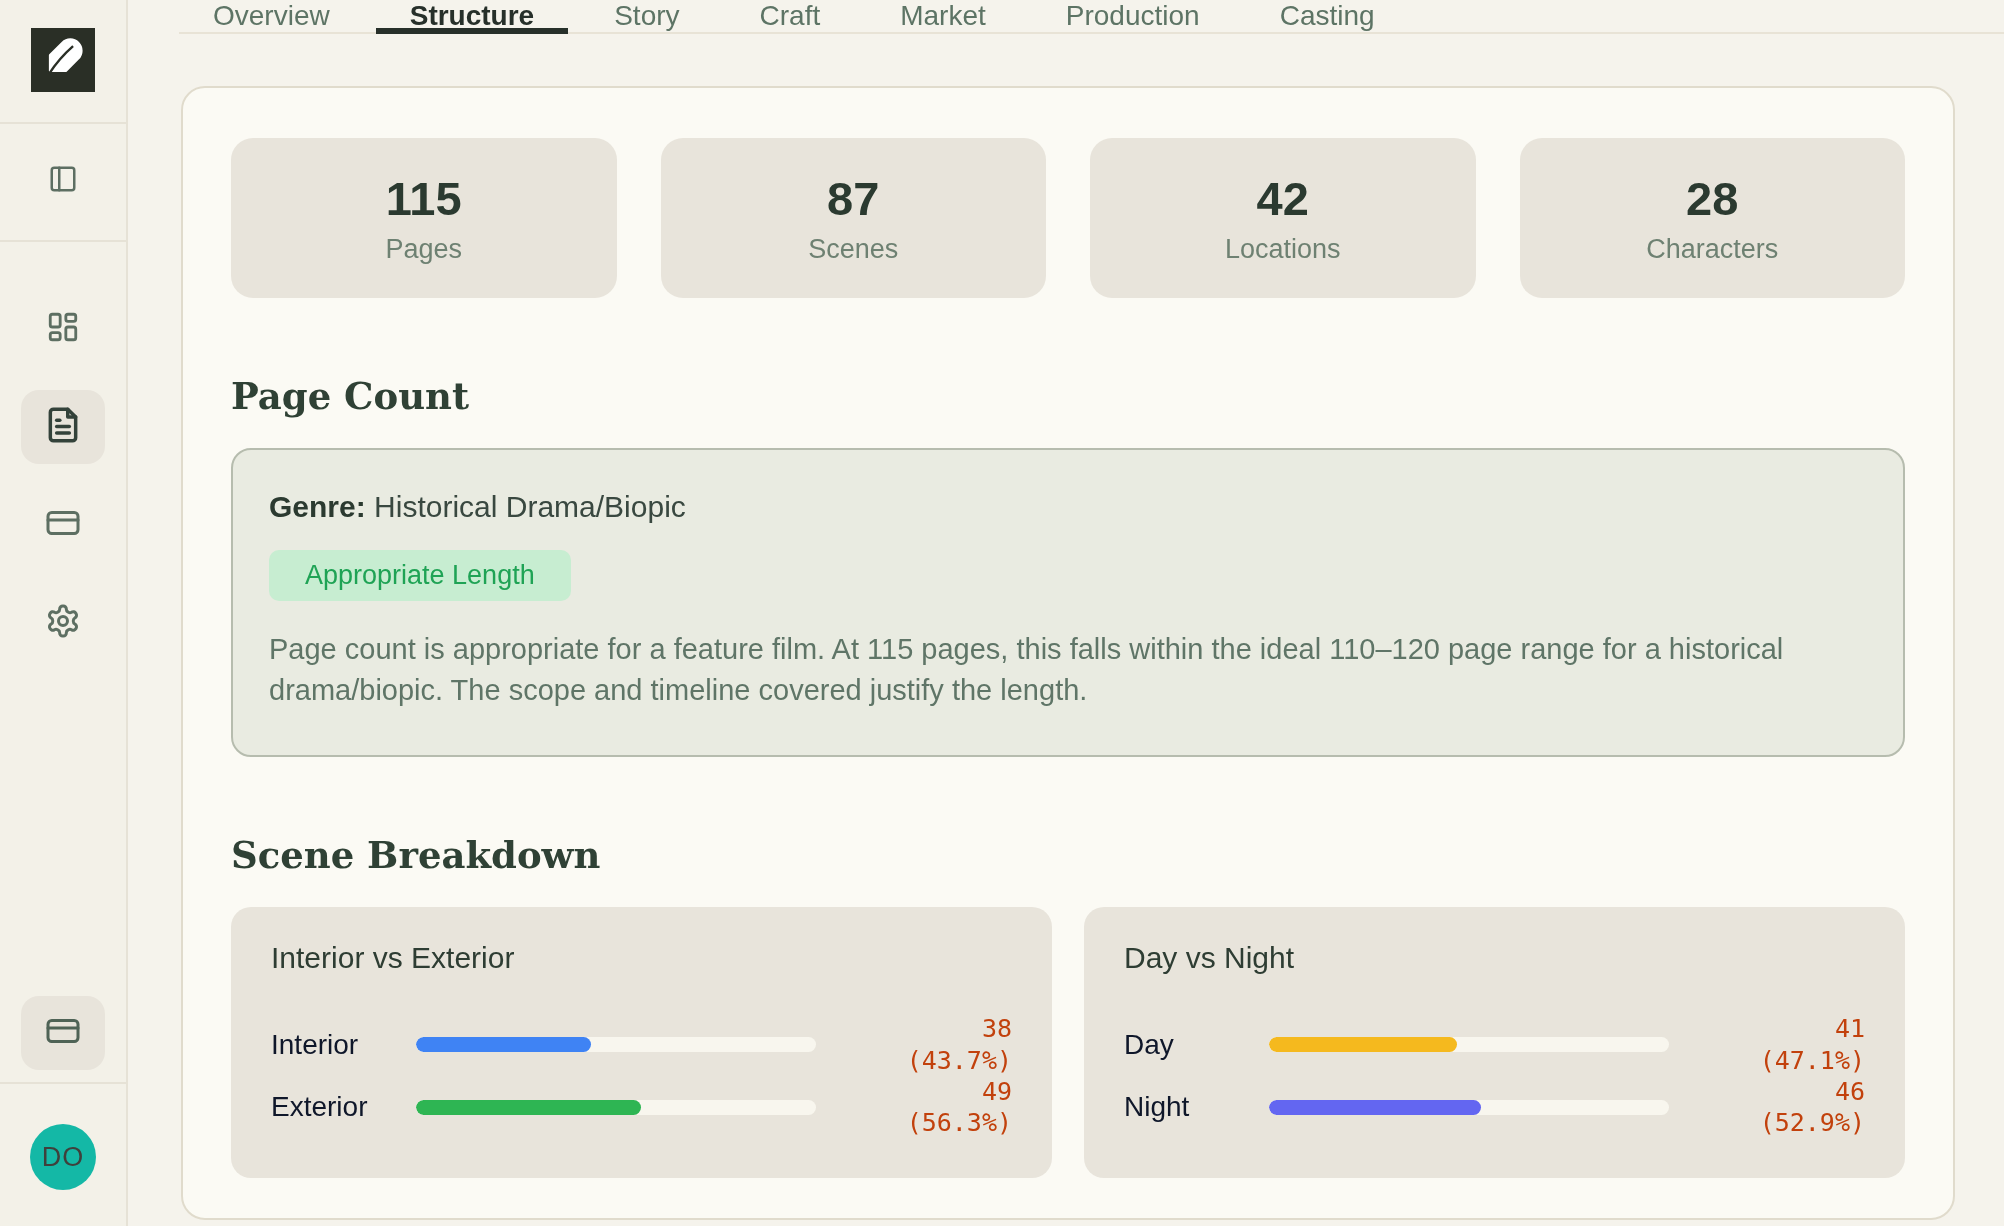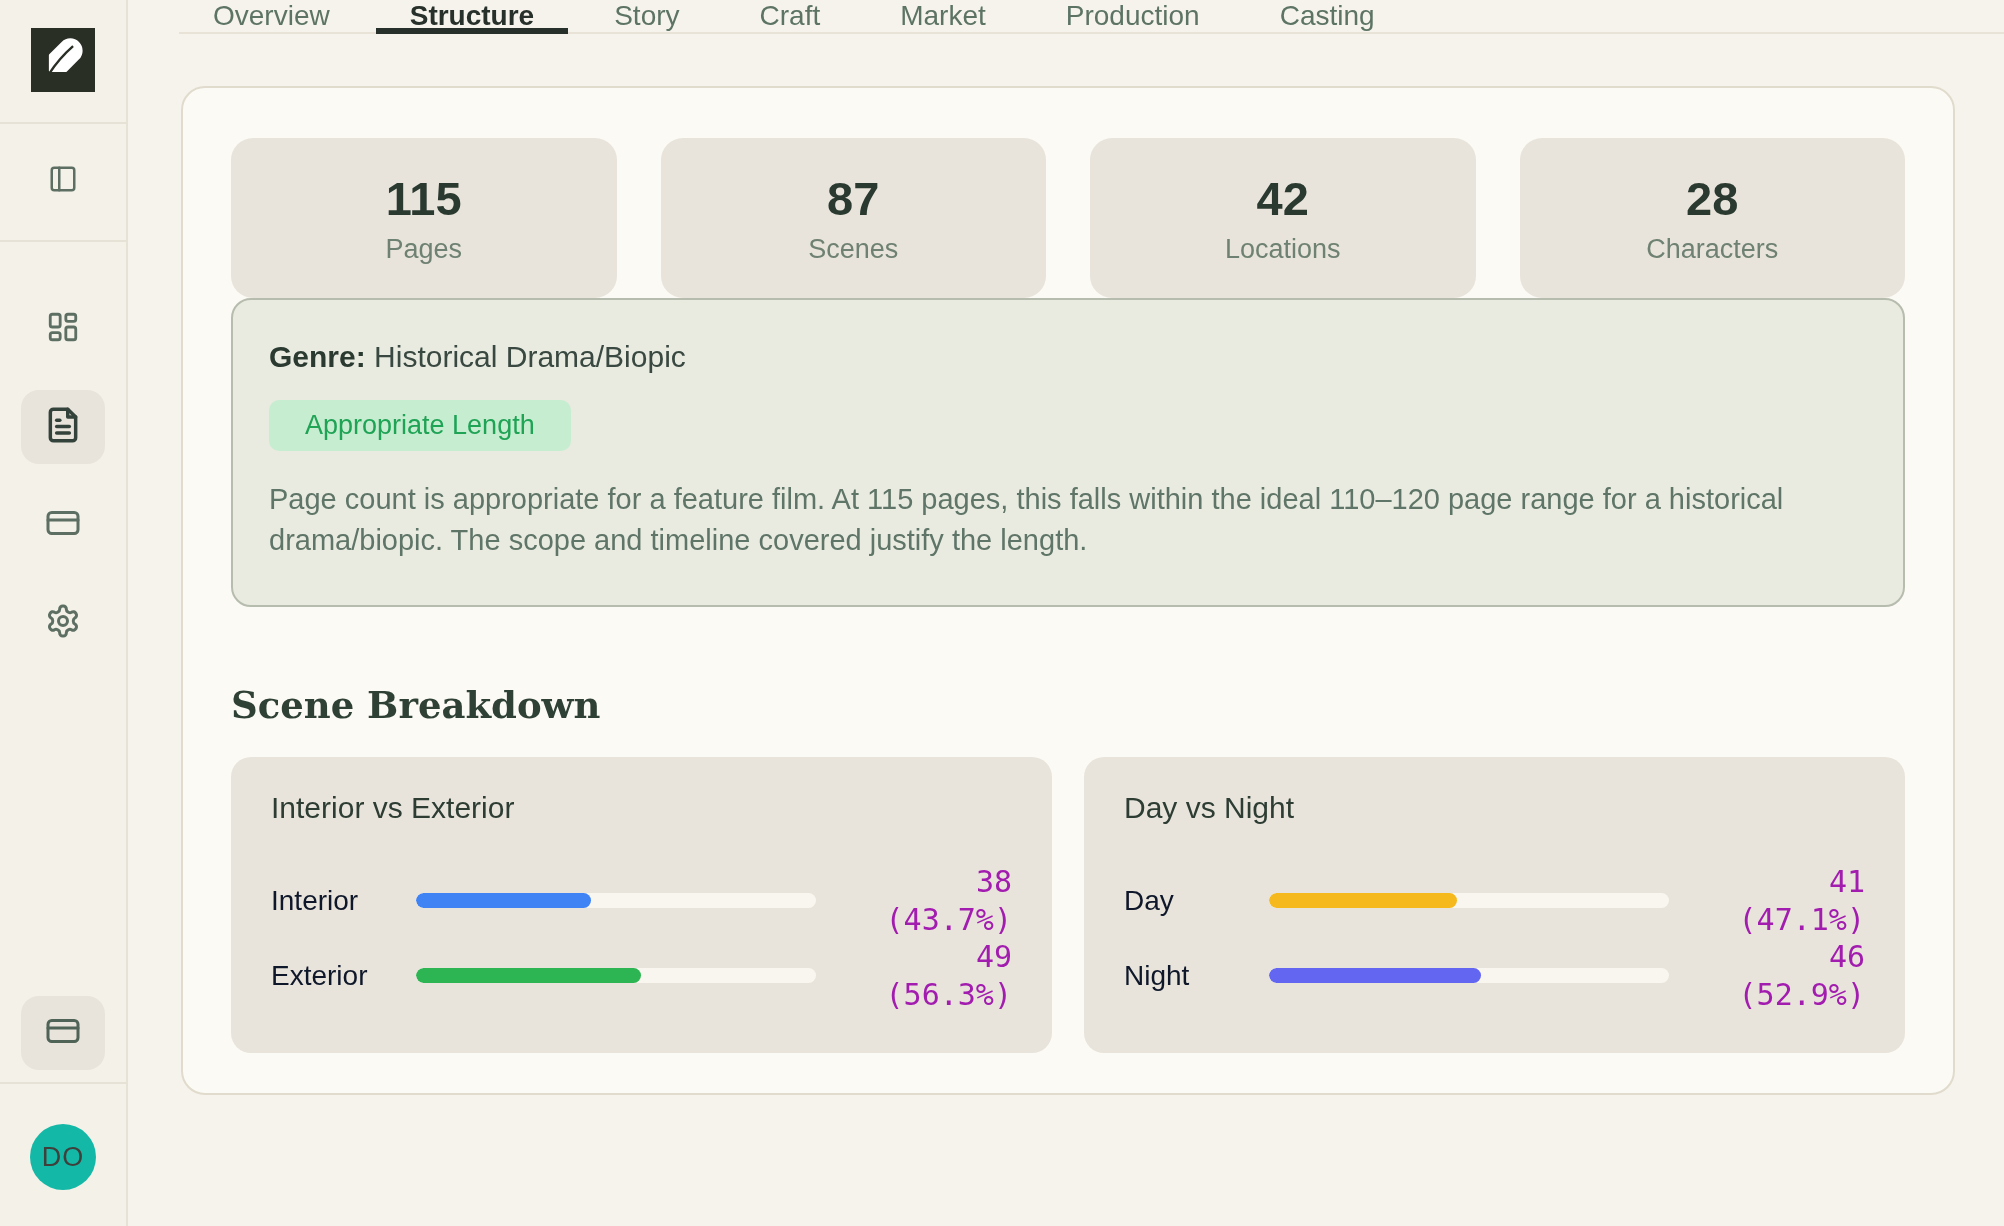--- a/index.html
+++ b/index.html
@@ -118,21 +118,21 @@
   .crow { display:flex; align-items:center; }
   .crow + .crow { }
   .clabel { width:145px; font-size:28px; color:#0f172a; flex:0 0 145px; }
   .track {
     flex:1; height:15px; border-radius:8px; background:#f8f6ee; overflow:hidden;
   }
   .fill { height:100%; border-radius:8px; }
   .cval {
     flex:0 0 170px; margin-left:26px; text-align:right;
     font-family:"DejaVu Sans Mono","Liberation Mono",monospace;
-    font-size:30px; line-height:1.25; color:#a21caf;
+    font-size:25px; line-height:1.25; color:#c2410c;
   }
   .cval span { display:block; }
 </style>
 </head>
 <body>
 
 <aside class="sidebar">
   <div class="logo">
     <span>
       <svg viewBox="0 0 24 24">
@@ -245,20 +245,21 @@
       <div class="stat-card">
         <div class="stat-value">42</div>
         <div class="stat-label">Locations</div>
       </div>
       <div class="stat-card">
         <div class="stat-value">28</div>
         <div class="stat-label">Characters</div>
       </div>
     </div>
 
+    <h2 class="section-heading">Page Count</h2>
 
     <div class="genre-card">
       <div class="genre-line">
         <b>Genre:</b>
         <span>Historical Drama/Biopic</span>
       </div>
       <div class="badge">Appropriate Length</div>
       <p class="genre-desc">Page count is appropriate for a feature film. At 115 pages, this falls within the ideal 110–120 page range for a historical drama/biopic. The scope and timeline covered justify the length.</p>
     </div>
 

